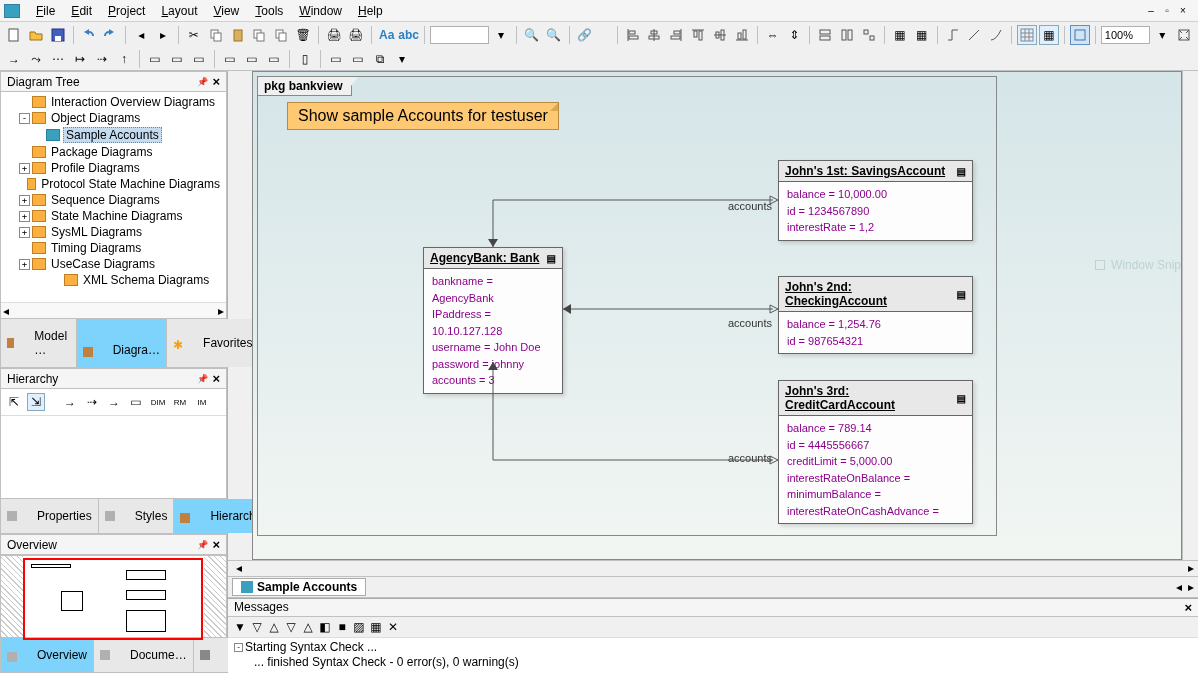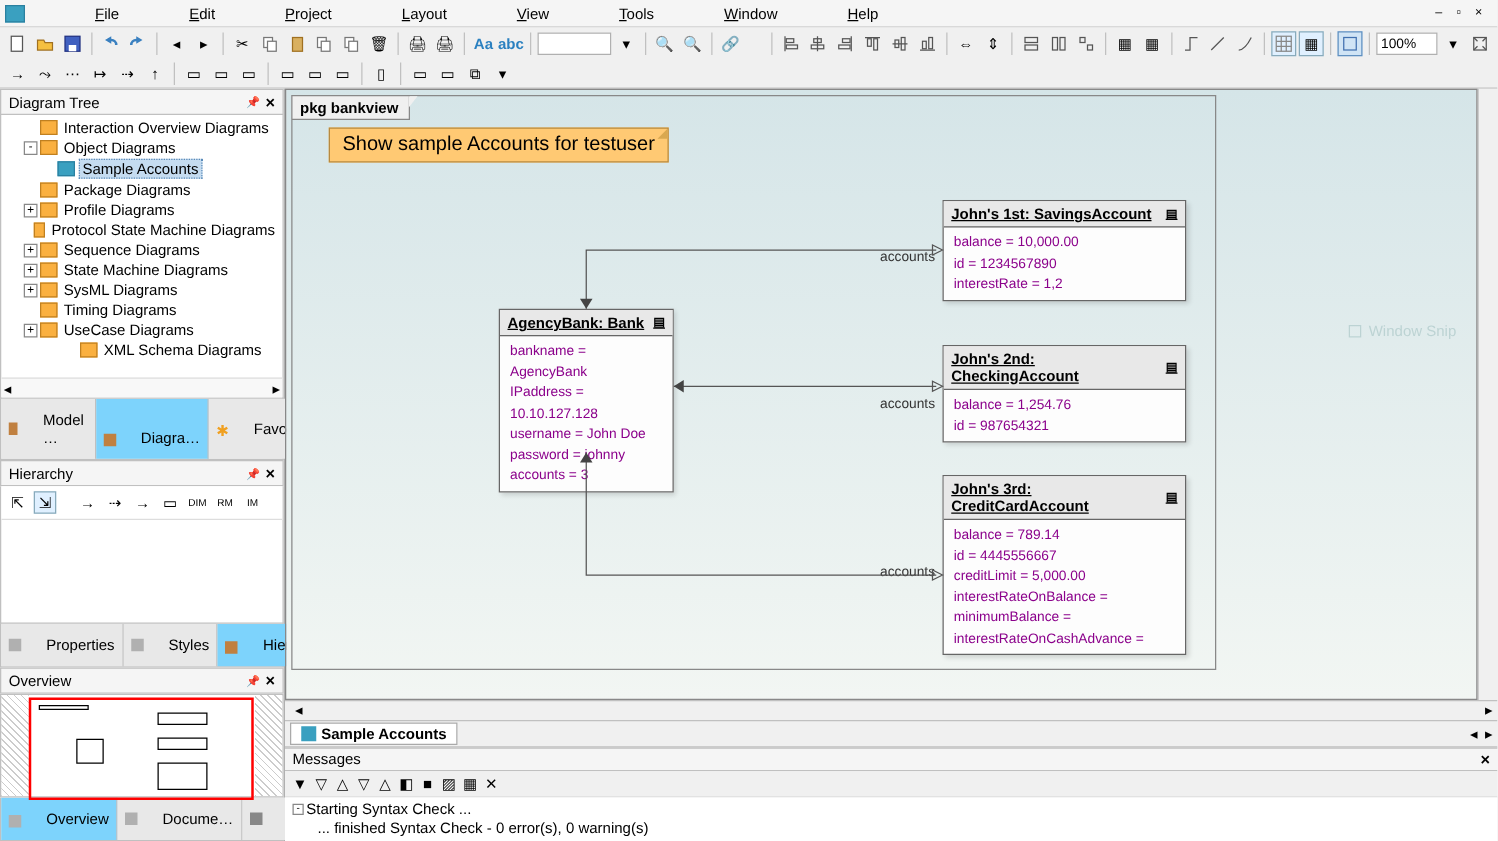--- a/index.html
+++ b/index.html
@@ -1,20 +1,20 @@
 <!DOCTYPE html>
 <html><head>
 <meta charset="utf-8">
 <style>
 * { box-sizing: border-box; margin: 0; padding: 0; font-family: "Segoe UI", Tahoma, sans-serif; font-size: 12px; }
 body { background: #f0f0f0; width: 1198px; height: 673px; overflow: hidden; display: flex; flex-direction: column; }
 
 
 .menubar { background: #f5f5f5; border-bottom: 1px solid #d0d0d0; display: flex; align-items: center; height: 22px; padding: 0 4px; justify-content: space-between; }
-.menubar-left { display: flex; align-items: center; gap: 40px; }
+.menubar-left { display: flex; align-items: center; }
 .app-icon { width: 16px; height: 14px; background: #3aa0c0; margin-right: 8px; border: 1px solid #2a80a0; }
 .menu-item { padding: 2px 8px; cursor: default; }
 .menu-item u { text-decoration: underline; }
 .window-controls { display: flex; gap: 2px; padding-right: 4px; }
 .window-controls span { width: 14px; height: 12px; display: inline-flex; align-items: center; justify-content: center; font-size: 10px; cursor: default; }
 
 
 .toolbar-area { background: #f0f0f0; border-bottom: 1px solid #c0c0c0; }
 .toolbar-row { display: flex; align-items: center; height: 26px; padding: 2px 4px; gap: 2px; }
 .tbtn { width: 20px; height: 20px; display: inline-flex; align-items: center; justify-content: center; border: 1px solid transparent; cursor: default; }
@@ -52,21 +52,21 @@
 .hierarchy-tb .tbtn { width: 18px; height: 18px; }
 
 
 .overview-body { background: white; border: 1px solid #c0c0c0; height: 90px; position: relative; }
 .ov-rect { position: absolute; border: 1px solid #000; }
 .ov-viewport { position: absolute; border: 2px solid red; }
 .ov-hatch { position: absolute; background: repeating-linear-gradient(45deg, #ccc 0, #ccc 1px, transparent 1px, transparent 4px); }
 
 
 .canvas-wrap { flex: 1; display: flex; flex-direction: column; min-width: 0; }
-.canvas { flex: 1; background: linear-gradient(to bottom, #d5e5e8, #f2f6f3); position: relative; overflow: hidden; border: 1px solid #888; }
+.canvas { flex: 1; background: linear-gradient(to bottom, #d5e5e8, #f2f6f3); position: relative; overflow: hidden; border: 1px solid #888; margin-left: 24px; }
 .canvas-scroll-v { width: 16px; background: #f0f0f0; border-left: 1px solid #c0c0c0; }
 .canvas-scroll-h { height: 16px; background: #f0f0f0; border-top: 1px solid #c0c0c0; display: flex; align-items: center; justify-content: flex-end; padding: 0 4px; }
 
 
 .uml-frame { position: absolute; border: 1px solid #888; }
 .frame-label { position: absolute; top: -1px; left: -1px; background: #f0f0f0; border: 1px solid #888; padding: 2px 8px 2px 6px; font-size: 11px; }
 .frame-label::after { content: ""; position: absolute; right: -7px; top: 0; width: 0; height: 0; border-top: 0 solid transparent; border-bottom: 9px solid transparent; border-left: 7px solid #f0f0f0; }
 .note { position: absolute; background: #ffc973; border: 1px solid #b88a40; padding: 4px 10px; font-size: 16px; box-shadow: 0 0 0 rgba(0,0,0,0); }
 .note::after { content: ""; position: absolute; top: 0; right: 0; border-style: solid; border-width: 0 0 8px 8px; border-color: transparent transparent #d9a850 transparent; }
 .uml-obj { position: absolute; border: 1px solid #666; background: #fdfdfd; box-shadow: 2px 2px 4px rgba(0,0,0,0.15); }
@@ -559,21 +559,21 @@
           <polygon points="240,175 235,167 245,167" fill="#444"></polygon>
           <polygon points="525,128 517,124 517,132" fill="none" stroke="#555"></polygon>
           <path d="M310 237 L520 237" stroke="#555" fill="none"></path>
           <polygon points="310,237 318,232 318,242" fill="#444"></polygon>
           <polygon points="525,237 517,233 517,241" fill="none" stroke="#555"></polygon>
           <path d="M240 290 L240 388 L520 388" stroke="#555" fill="none"></path>
           <polygon points="240,290 235,298 245,298" fill="#444"></polygon>
           <polygon points="525,388 517,384 517,392" fill="none" stroke="#555"></polygon>
         </svg>
 
-        <div style="position:absolute;right:16px;top:186px;color:#9bb;opacity:0.5;font-size:11px;display:flex;align-items:center;gap:6px">
+        <div style="position:absolute;right:0;top:186px;color:#9bb;opacity:0.5;font-size:11px;display:flex;align-items:center;gap:6px">
           <span style="width:10px;height:10px;border:1px solid #9bb;display:inline-block"></span>
           <span>Window Snip</span>
         </div>
       </div>
       <div class="canvas-scroll-v"></div>
     </div>
     <div class="canvas-scroll-h">
       <span style="margin-right:auto;margin-left:4px">◂</span>
       <span>▸</span>
     </div>

